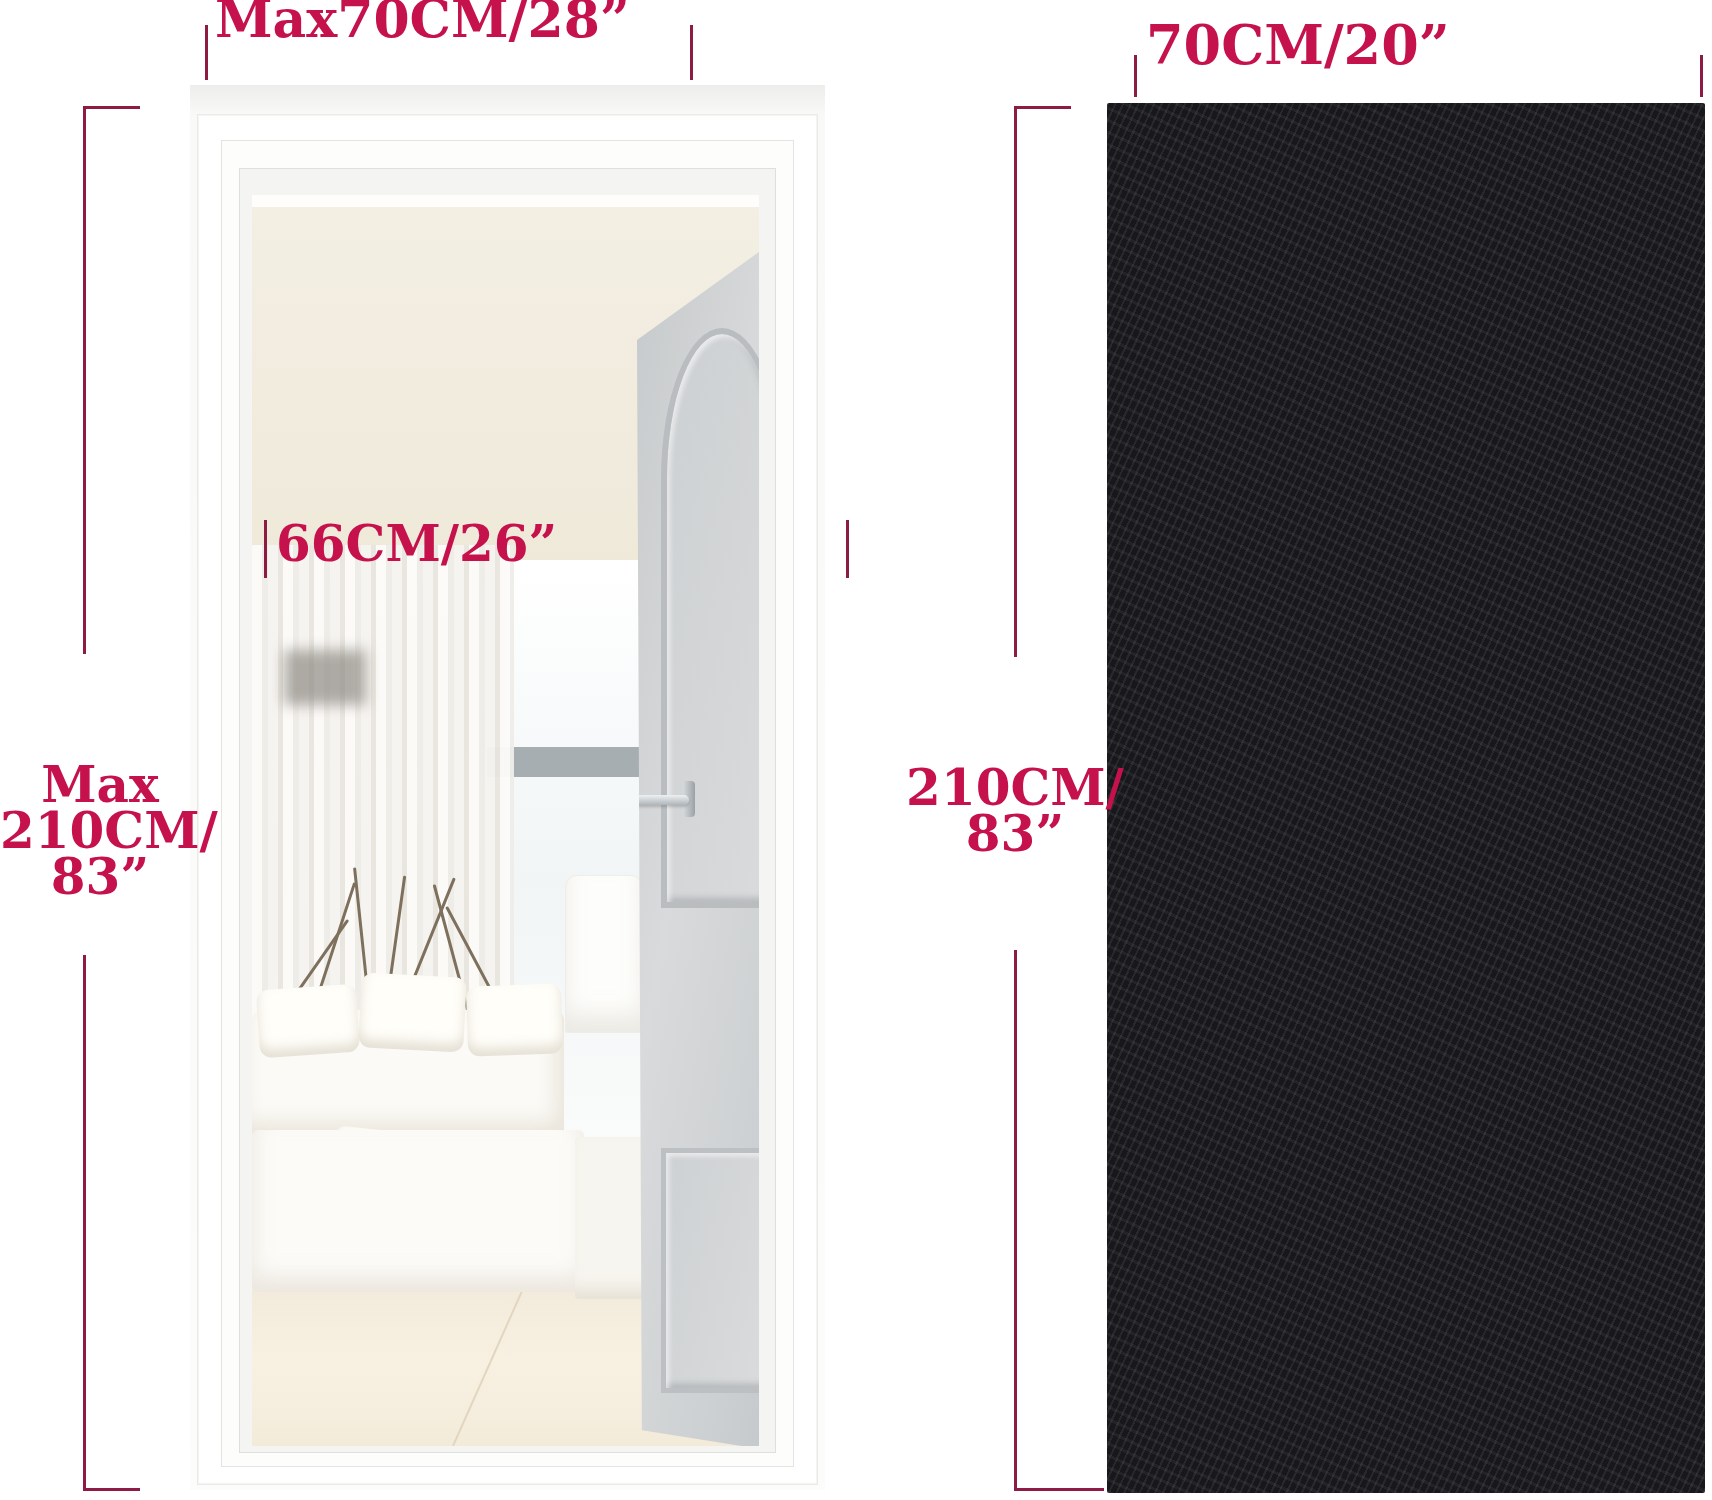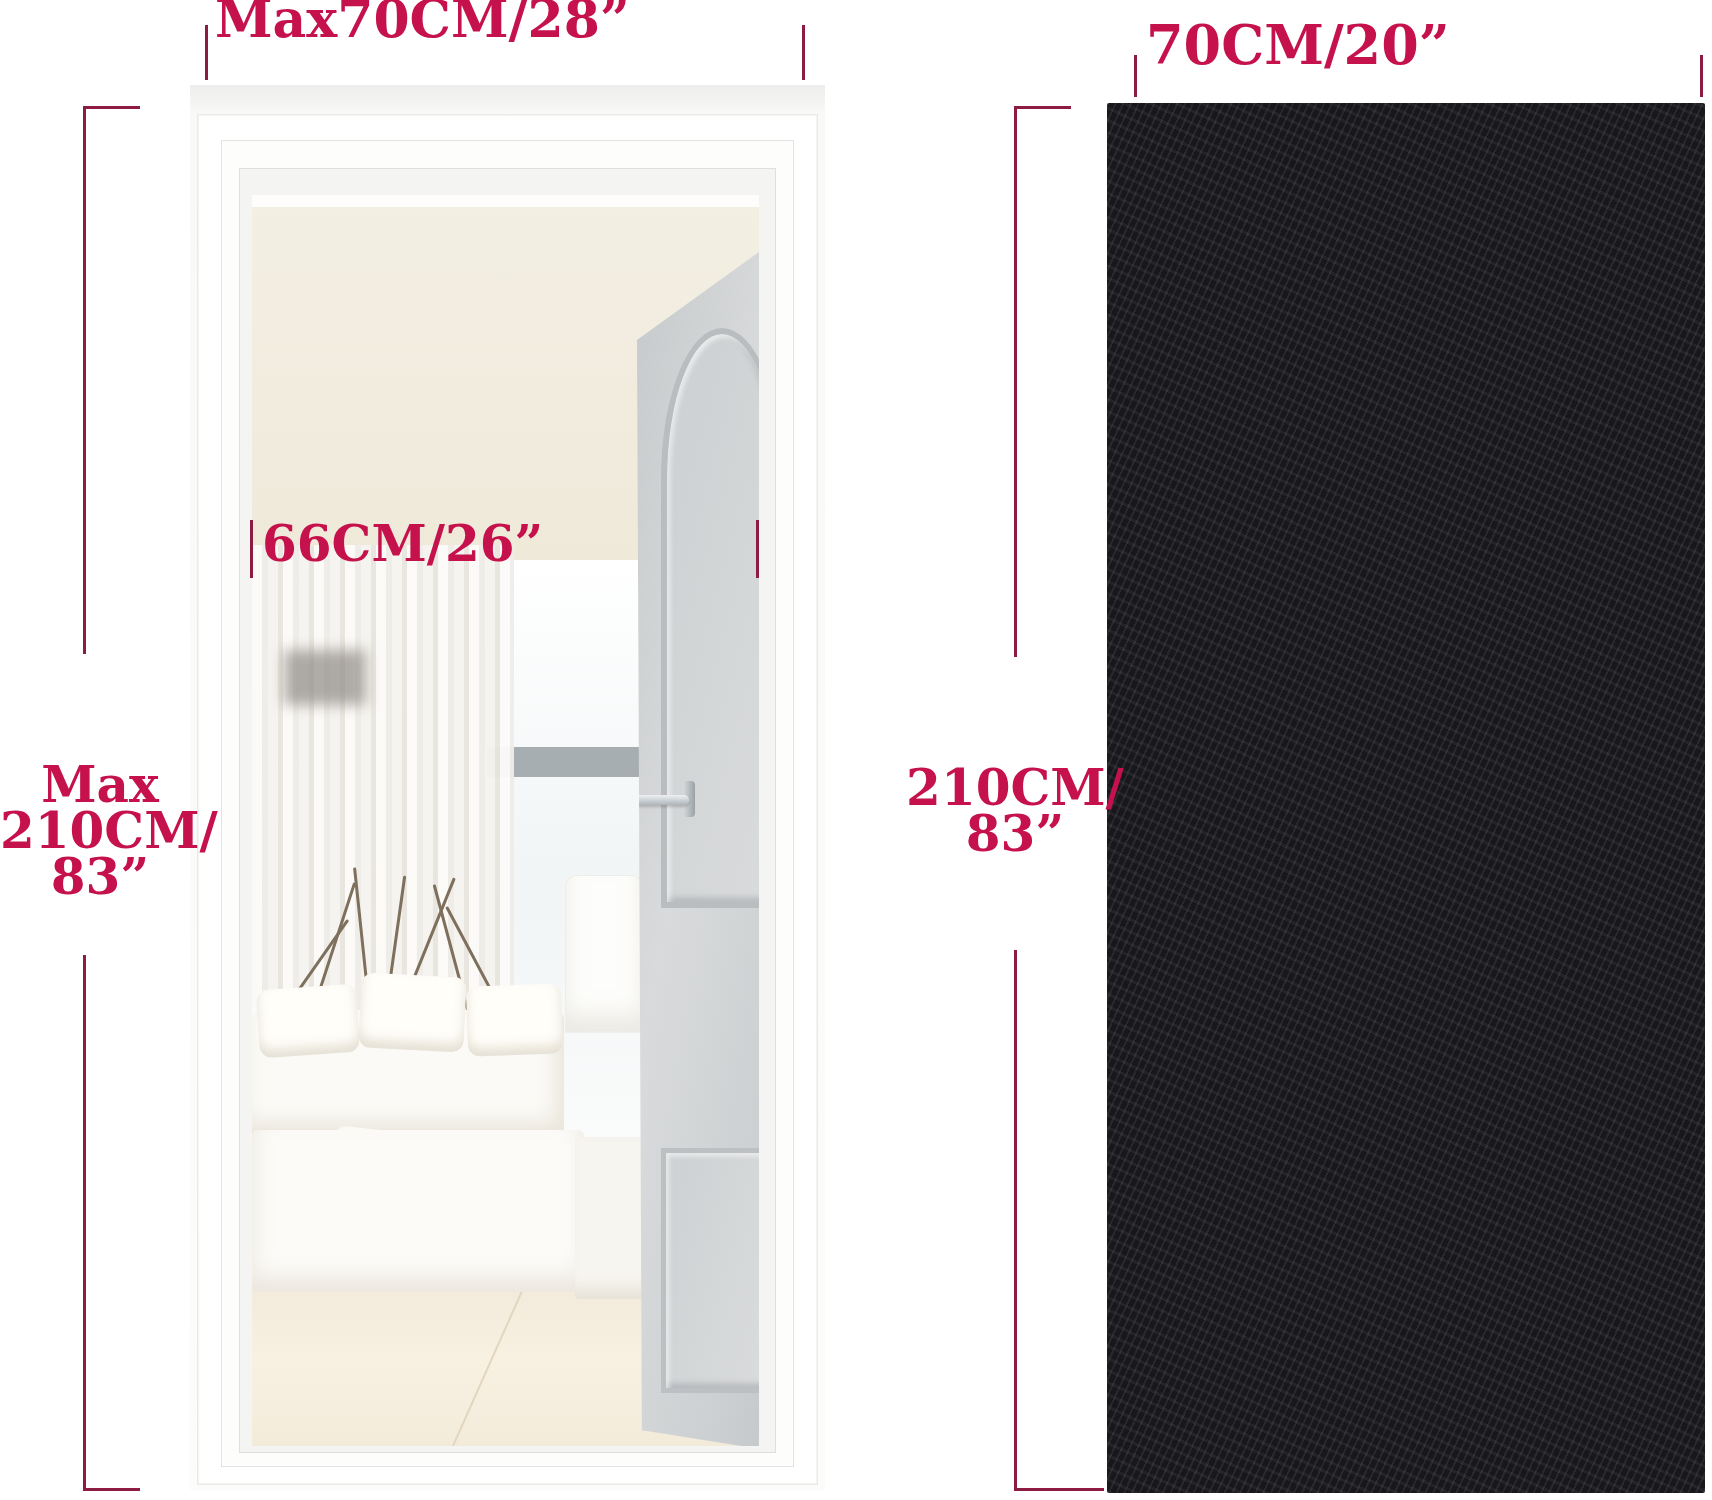--- a/index.html
+++ b/index.html
@@ -7,31 +7,31 @@
           font-family:"DejaVu Serif","Liberation Serif",serif;}
   #canvas *{position:absolute;box-sizing:border-box;}
 
   
   .dim-label{color:#c5124d;font-weight:700;line-height:1;white-space:nowrap;position:static;}
   .dim-seg{height:3px;background:#8e1b44;flex:1;position:static;}
   .dim-row{display:flex;align-items:center;left:0;right:0;}
   .vleg{width:3px;background:#8e1b44;}
   .htick{height:3px;background:#8e1b44;}
 
-  .dim-tl{left:205px;top:0;width:600px;height:86px;z-index:30;padding-left:8px;}
+  .dim-tl{left:205px;top:0;width:488px;height:86px;z-index:30;padding-left:8px;}
   .dim-tl .dim-row{top:25px;}
   .dim-tl .vleg{top:25px;height:55px;}
   .dim-tl .dim-label{font-size:52px;transform:translateY(-6px);margin:0 10px;}
 
   .dim-tr{left:1134px;top:28px;width:569px;height:72px;z-index:30;}
   .dim-tr .dim-row{top:27px;}
   .dim-tr .vleg{top:27px;height:42px;}
   .dim-tr .dim-label{font-size:54px;transform:translateY(-10px);margin:0 12px;}
 
-  .dim-mid{left:250px;top:508px;width:509px;height:70px;z-index:30;}
+  .dim-mid{left:264px;top:508px;width:585px;height:70px;z-index:30;}
   .dim-mid .dim-row{top:39px;}
   .dim-mid .vtick{width:3px;height:58px;top:12px;background:#8e1b44;}
   .dim-mid .dim-label{font-size:50px;transform:translateY(-3px);margin:0 12px;}
 
   .vdim-text{color:#c5124d;font-weight:700;font-size:50px;line-height:46px;text-align:center;z-index:30;}
   .lh-text{left:0;top:762px;width:200px;}
   .rh-text{left:905px;top:765px;width:220px;}
   .vseg{width:3px;background:#8e1b44;z-index:30;}
 
   

